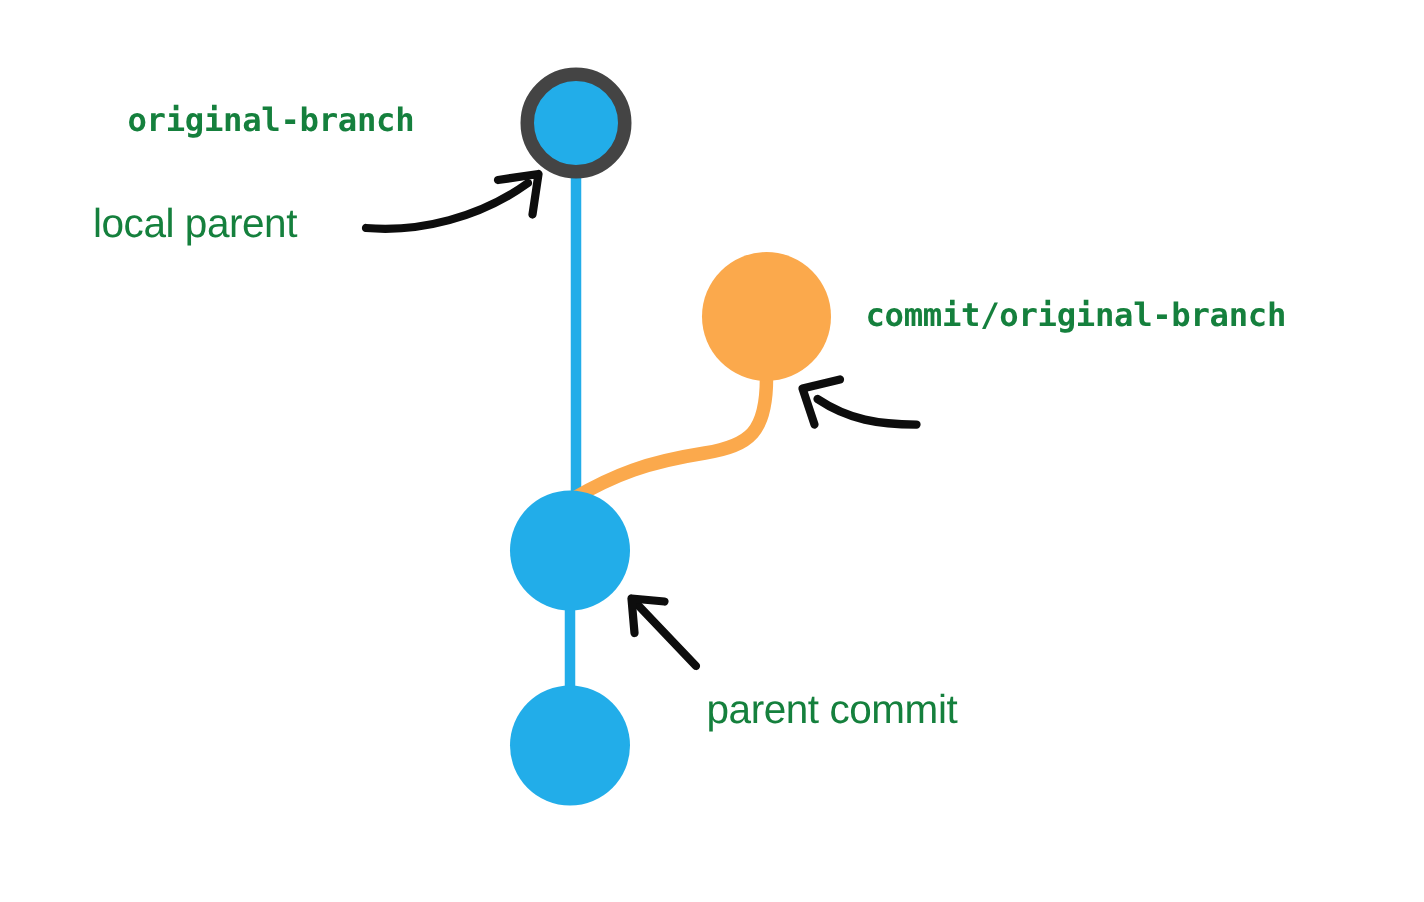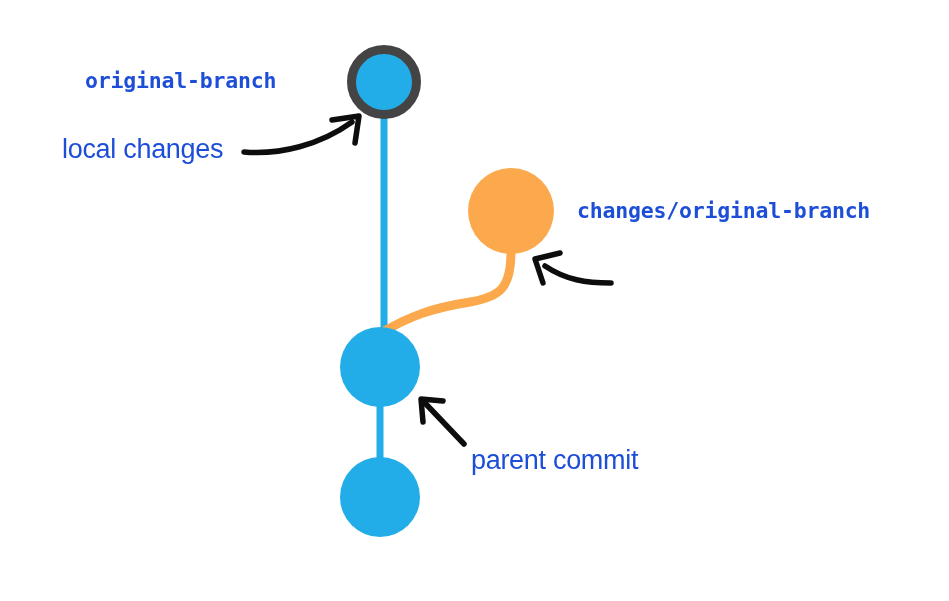--- a/index.html
+++ b/index.html
@@ -18,40 +18,40 @@
   #graph-svg {
     position: absolute;
     left: 0;
     top: 0;
     width: 949px;
     height: 601px;
   }
   .label {
     position: absolute;
     white-space: nowrap;
-    color: #1d4ed8;
+    color: #15803d;
     line-height: 1;
   }
   .label-mono {
     font-family: "DejaVu Sans Mono", "Liberation Mono", monospace;
     font-weight: 700;
     font-size: 21.5px;
     letter-spacing: -0.2px;
   }
   .label-sans {
     font-family: "Liberation Sans", sans-serif;
     font-weight: 400;
     font-size: 27px;
     letter-spacing: -0.3px;
   }
   #label-original-branch { left: 85px; top: 70px; }
   #label-origin-original-branch { left: 577px; top: 200px; }
   #label-local-changes { left: 62px; top: 136px; }
   #label-remote-changes { left: 621px; top: 269px; }
-  #label-parent-commit { left: 471px; top: 447px; }
+  #label-parent-commit { left: 471px; top: 460px; }
 </style>
 </head>
 <body>
 
 <div id="canvas">
 
   <svg id="graph-svg" viewBox="0 0 949 601" xmlns="http://www.w3.org/2000/svg">
 
     <line x1="384" y1="82" x2="384" y2="330" stroke="#22ade9" stroke-width="7" stroke-linecap="butt"></line>
     <line x1="380" y1="360" x2="380" y2="500" stroke="#22ade9" stroke-width="7" stroke-linecap="butt"></line>
@@ -78,20 +78,20 @@
     </g>
 
     <g>
       <line x1="464" y1="444" x2="424" y2="402" stroke="#0d0d0d" stroke-width="5.5" stroke-linecap="round"></line>
       <path d="M 443 401 L 421 399 L 423 422" fill="none" stroke="#0d0d0d" stroke-width="5.5" stroke-linecap="round" stroke-linejoin="round"></path>
     </g>
   </svg>
 
   <div id="label-original-branch" class="label label-mono">original-branch</div>
 
-  <div id="label-origin-original-branch" class="label label-mono">changes/original-branch</div>
+  <div id="label-origin-original-branch" class="label label-mono">commit/original-branch</div>
 
-  <div id="label-local-changes" class="label label-sans">local changes</div>
+  <div id="label-local-changes" class="label label-sans">local parent</div>
 
 
   <div id="label-parent-commit" class="label label-sans">parent commit</div>
 
 </div>
 
 </body></html>

